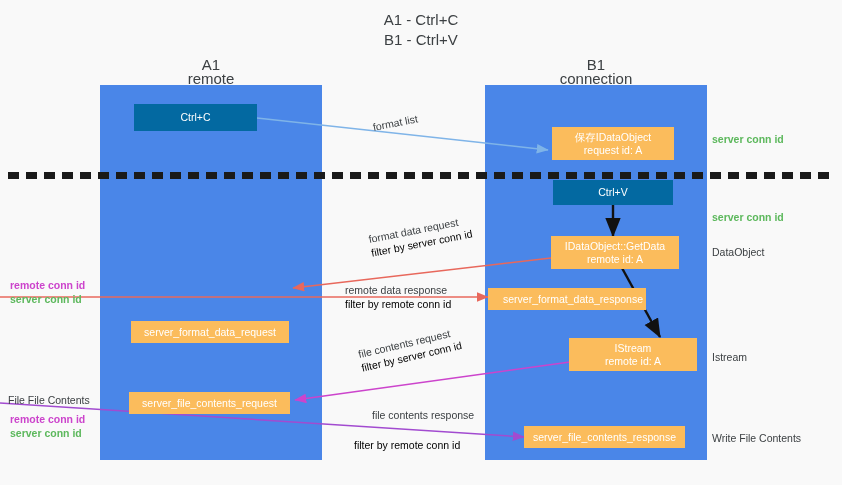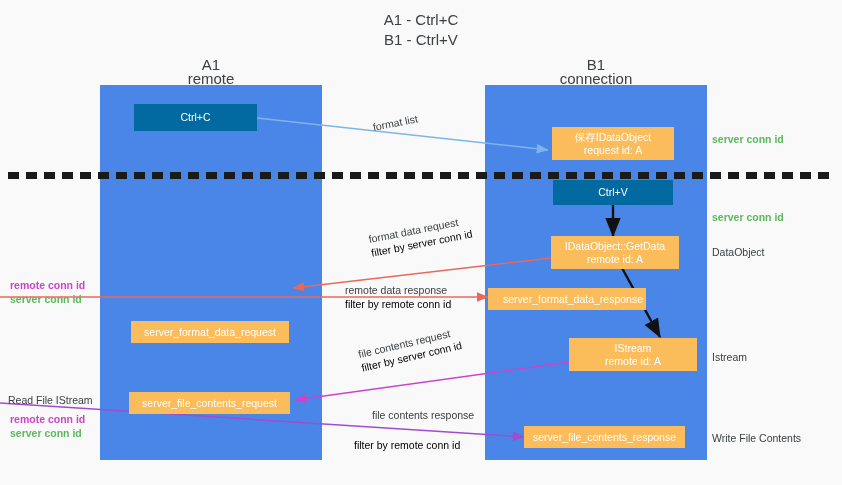--- a/index.html
+++ b/index.html
@@ -196,20 +196,20 @@
   <div class="side green right" style="left:712px; top:210px;">server conn id</div>
   <div class="side right" style="left:712px; top:245px;">DataObject</div>
   <div class="side right" style="left:712px; top:350px;">Istream</div>
   <div class="side right" style="left:712px; top:431px;">Write File Contents</div>
 
   <div class="stack" style="left:10px; top:278px;">
     <div class="ln m">remote conn id</div>
     <div class="ln g">server conn id</div>
   </div>
 
-  <div class="side leftal" style="left:8px; top:393px;">Read File IStream</div>
+  <div class="side leftal" style="left:8px; top:393px;">File File Contents</div>
 
   <div class="stack" style="left:10px; top:412px;">
     <div class="ln m">remote conn id</div>
     <div class="ln g">server conn id</div>
   </div>
 
 </div>
 
 </body></html>

